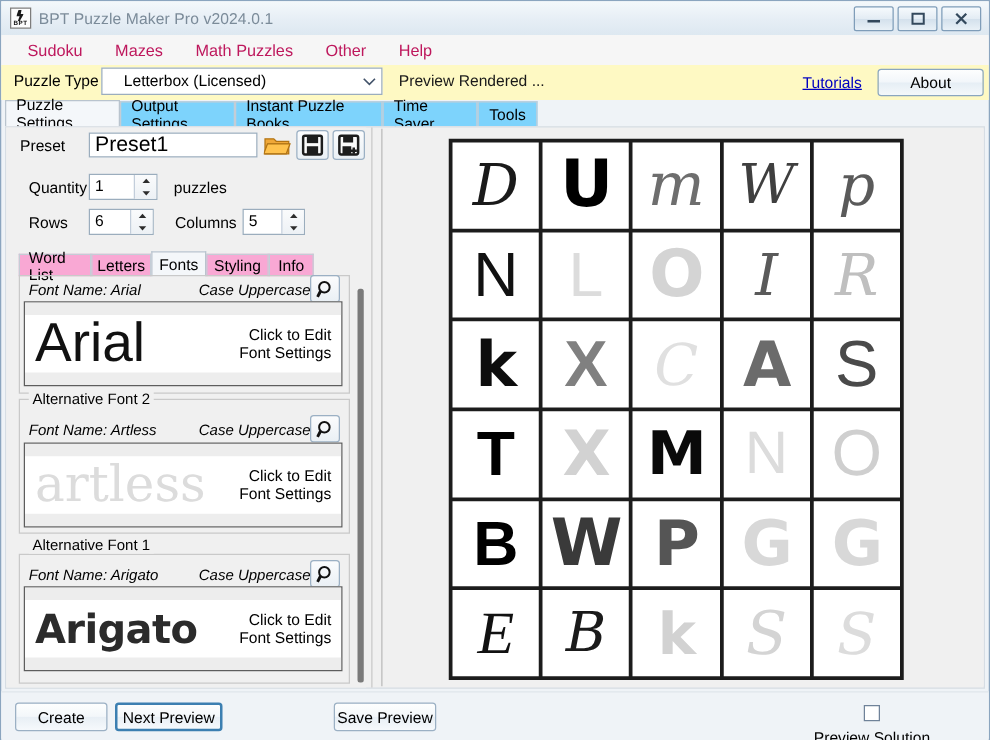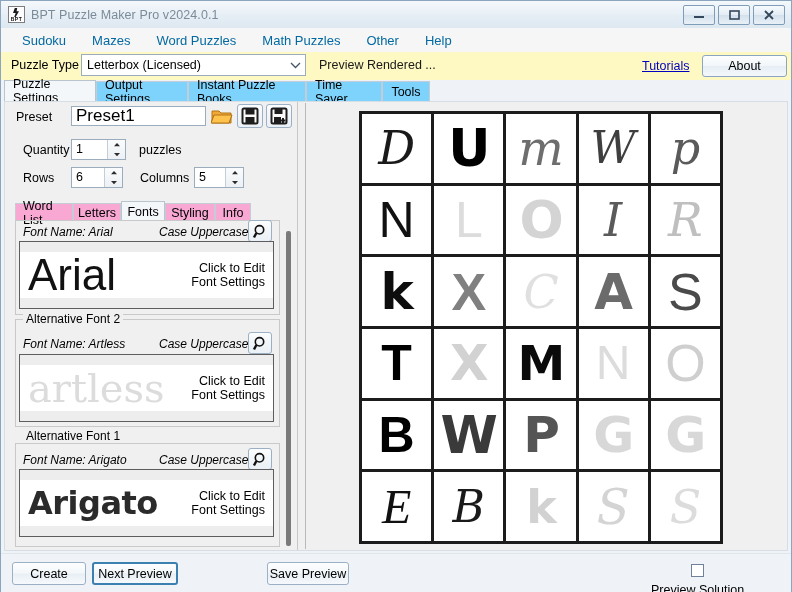--- a/index.html
+++ b/index.html
@@ -49,33 +49,33 @@
     display:flex;align-items:center;justify-content:center;
   }
   .winbtn svg{display:block;}
   
   .menubar{
     position:absolute;left:0;top:27px;width:790px;height:24px;
     background:#f6f6f6;border-bottom:1px solid #dfe6ec;
     display:flex;align-items:center;
   }
   .menuitem{
-    font-size:13px;padding:3px 11px;margin-left:4px;color:#0369a1;cursor:default;
+    font-size:13px;padding:3px 11px;margin-left:4px;color:#be185d;cursor:default;
   }
   .menuitem:first-child{margin-left:10px;}
   
   .typerow{
     position:absolute;left:0;top:51px;width:790px;height:28px;
     background:#fef9c3;
   }
   .lbl-ptype{position:absolute;left:10px;top:6px;font-size:12.5px;}
   .combo{
     position:absolute;left:80px;top:2px;width:225px;height:22px;
     background:#fff;border:1px solid #9badbd;box-sizing:border-box;
-    display:flex;align-items:center;
+    display:flex;align-items:center;padding-left:12px;
   }
   .combo .val{padding-left:5px;font-size:12.5px;flex:1;}
   .combo .chev{width:20px;display:flex;align-items:center;justify-content:center;}
   .prevrend{position:absolute;left:318px;top:6px;font-size:12.5px;color:#1a1a1a;}
   .tut{
     position:absolute;left:641px;top:58px;font-size:12.5px;color:#0000c0;
     text-decoration:underline;cursor:pointer;
   }
   .aboutbtn{
     position:absolute;left:701px;top:54px;width:85px;height:22px;
@@ -250,21 +250,20 @@
         <svg width="14" height="12">
           <path d="M3 2 L11 10 M11 2 L3 10" stroke="#33485c" stroke-width="1.8" fill="none"></path>
         </svg>
       </div>
     </div>
   </div>
 
   <div class="menubar">
     <div class="menuitem">Sudoku</div>
     <div class="menuitem">Mazes</div>
-    <div class="menuitem">Word Puzzles</div>
     <div class="menuitem">Math Puzzles</div>
     <div class="menuitem">Other</div>
     <div class="menuitem">Help</div>
   </div>
 
   <div class="typerow">
     <div class="lbl-ptype">Puzzle Type</div>
     <div class="combo">
       <div class="val">Letterbox (Licensed)</div>
       <div class="chev">

